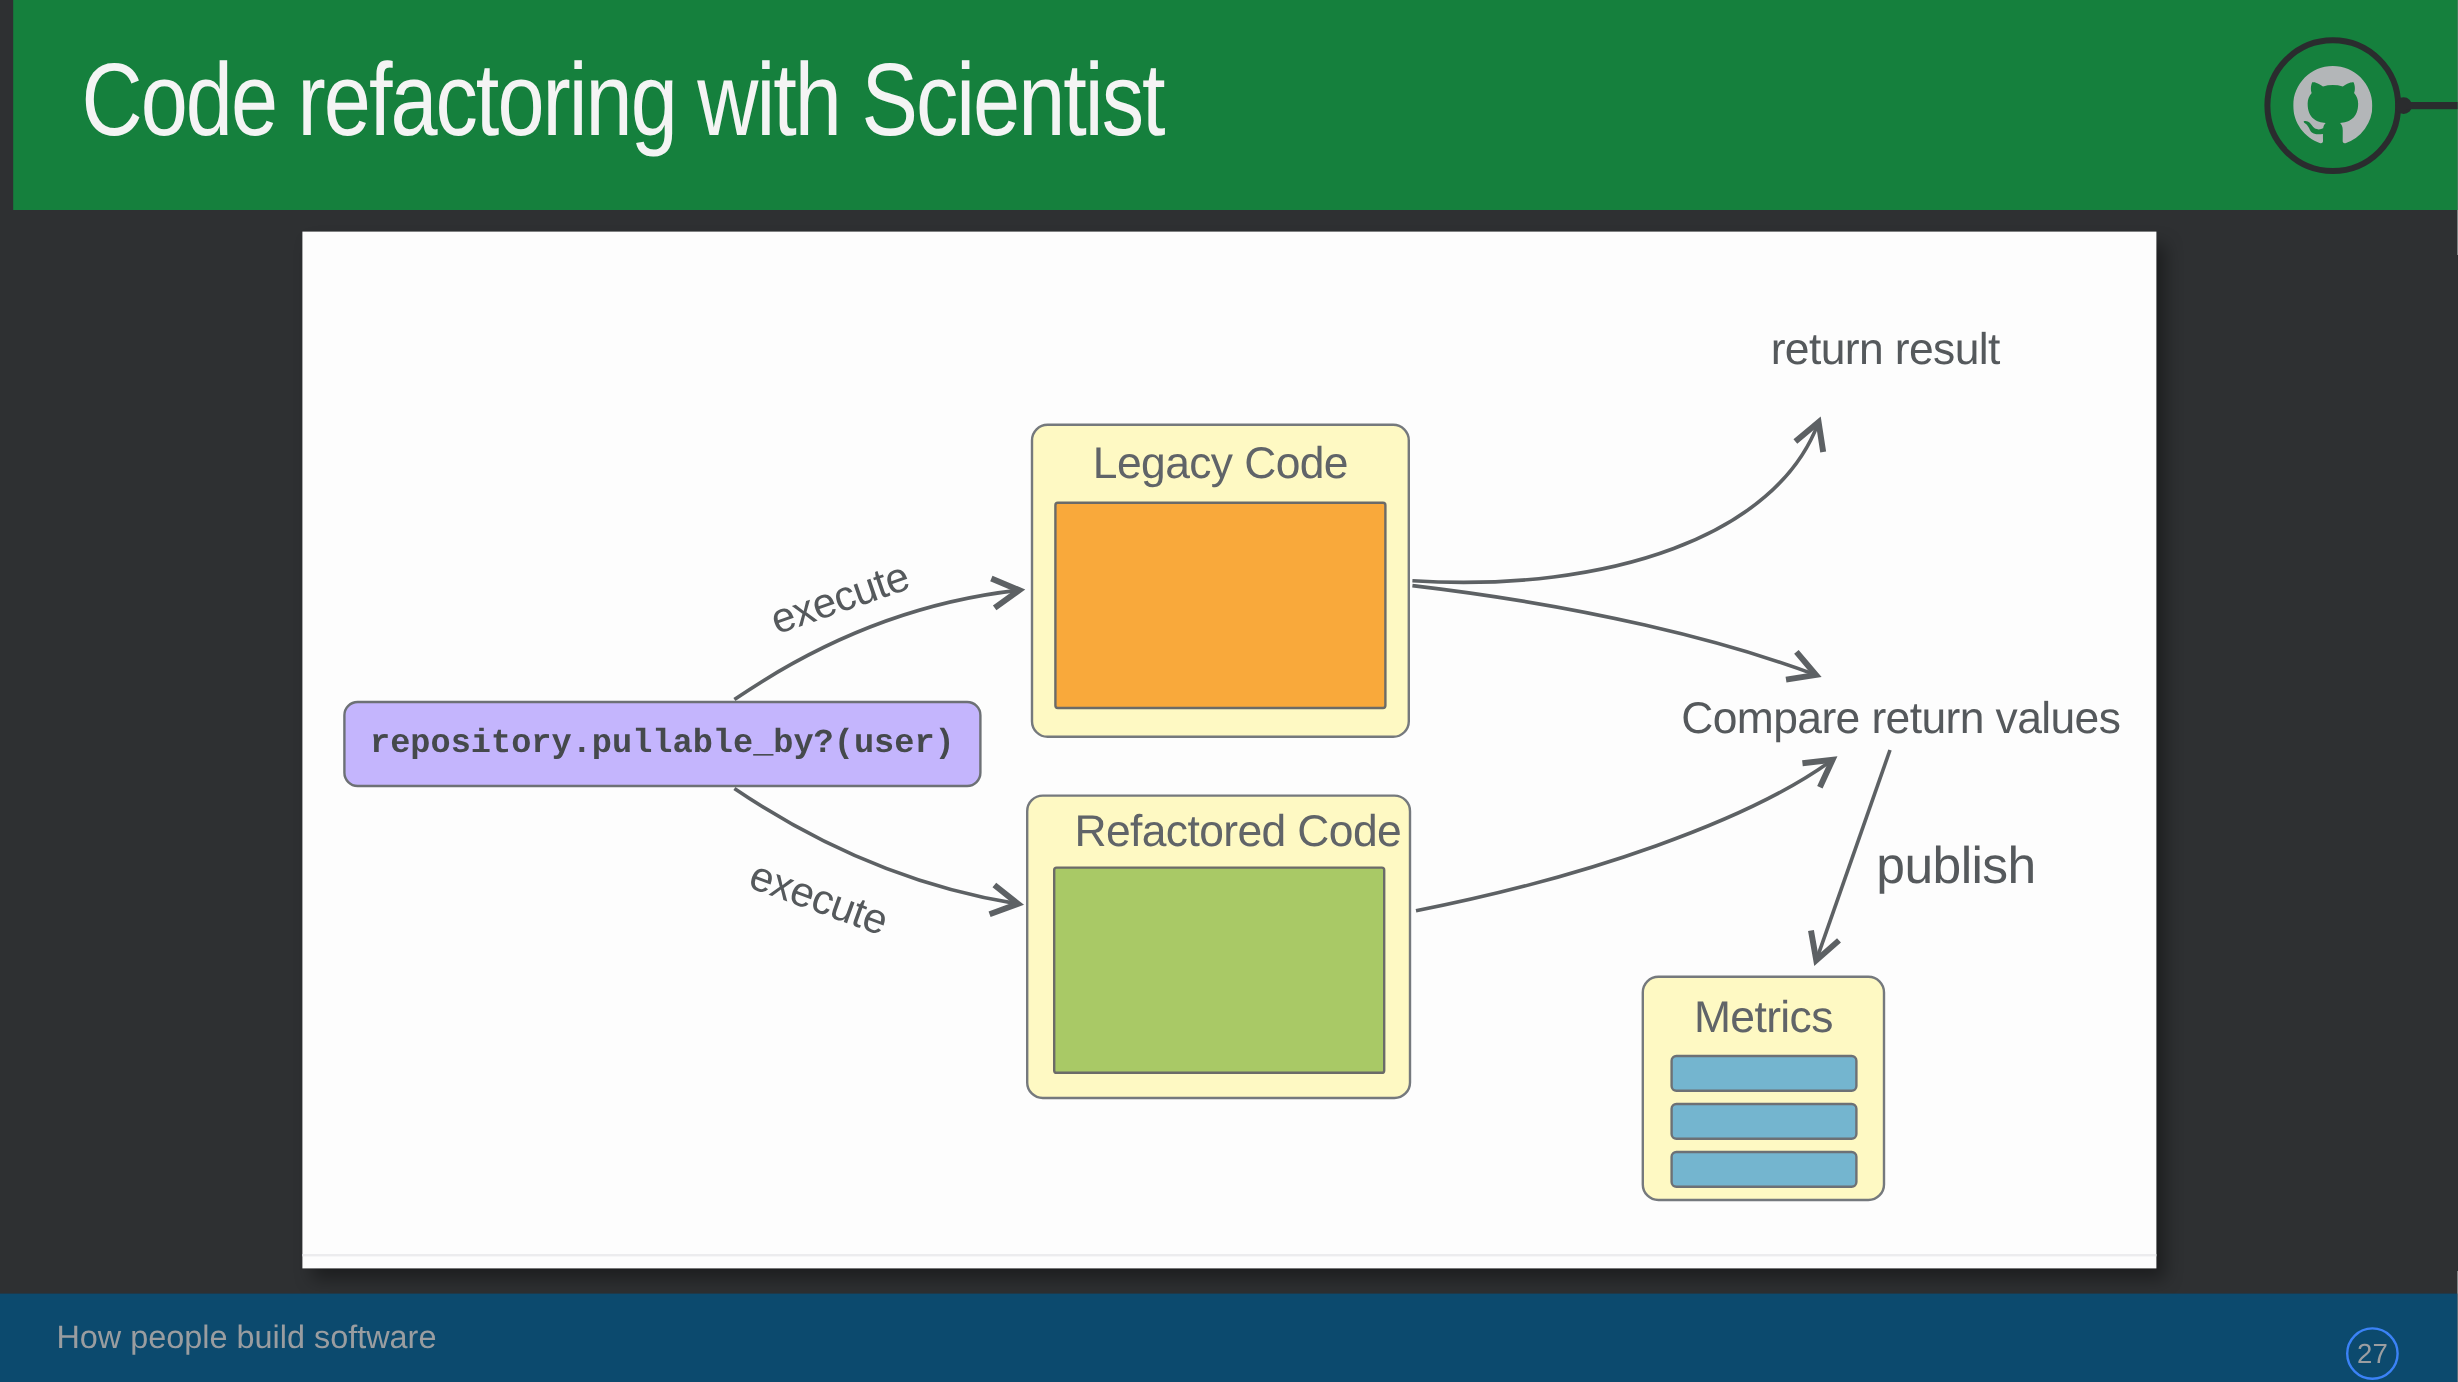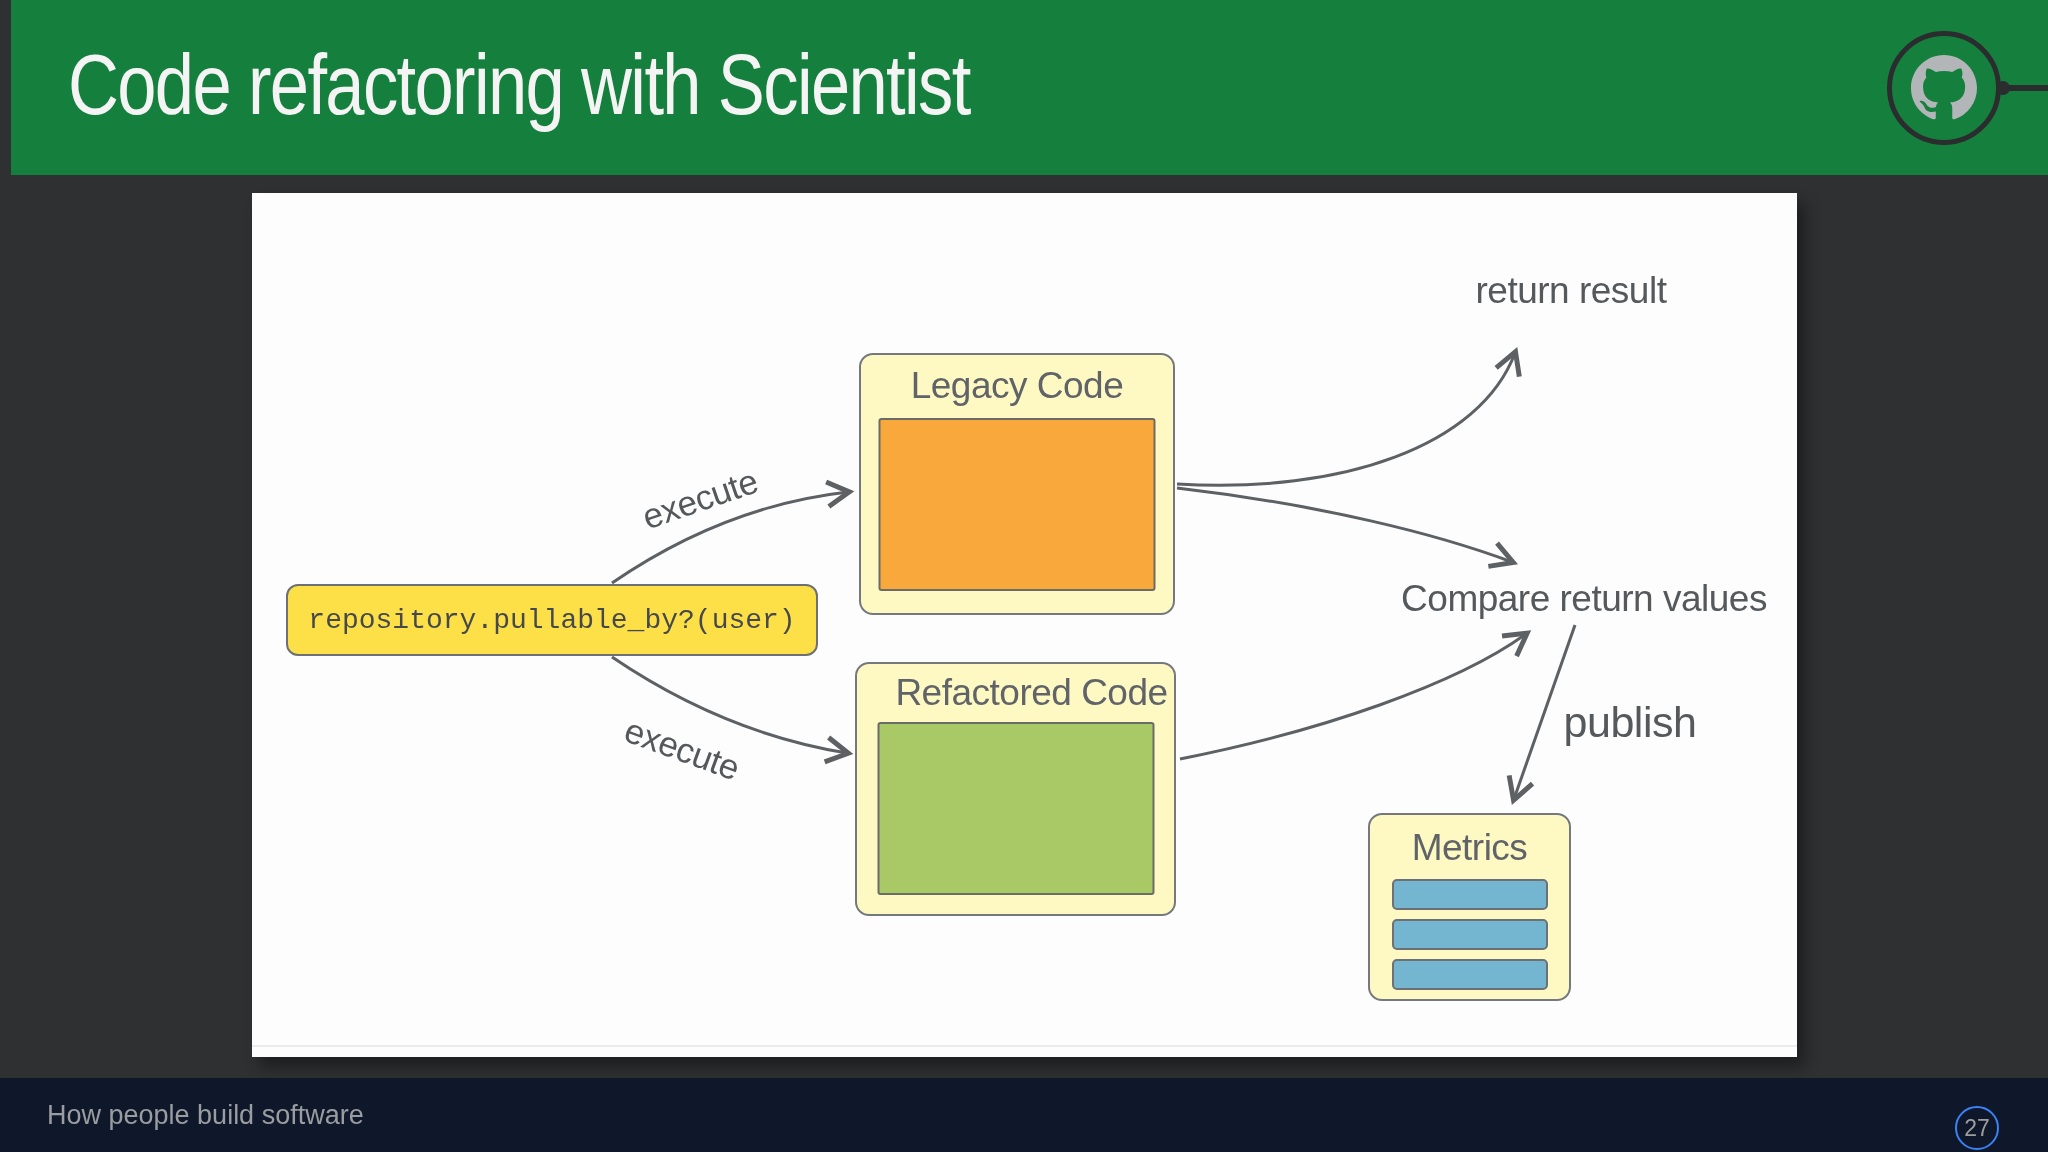--- a/index.html
+++ b/index.html
@@ -56,22 +56,22 @@
     position: absolute; background: #fef9c3;
     border: 2px solid #75797d; border-radius: 14px;
   }
   .node-title {
     text-align: center; color: #606468; font-weight: 300;
     font-size: 37px; letter-spacing: -0.5px;
   }
 
   .code-box {
     position: absolute; left: 34px; top: 391px; width: 532px; height: 72px;
-    background: #fde047; border: 2px solid #6d7175; border-radius: 12px;
-    display: flex; align-items: center; justify-content: center;
+    background: #c4b5fd; border: 2px solid #6d7175; border-radius: 12px;
+    display: flex; align-items: center; justify-content: center; font-weight: bold;
   }
   .code-text {
     font-family: "Liberation Mono", "DejaVu Sans Mono", monospace;
     font-size: 28px; color: #45494c; white-space: nowrap;
   }
 
   .legacy-box   { left: 607px; top: 160px; width: 316px; height: 262px; padding-top: 10px; }
   .refactored-box { left: 603px; top: 469px; width: 321px; height: 254px; padding-top: 8px; padding-left: 32px; }
   .metrics-box  { left: 1116px; top: 620px; width: 203px; height: 188px; padding-top: 12px; }
 
@@ -95,21 +95,21 @@
   }
   .lbl-execute-top    { left: 448px; top: 306px; transform: translate(-50%,-50%) rotate(-19deg); font-size: 35px; }
   .lbl-execute-bottom { left: 430px; top: 556px; transform: translate(-50%,-50%) rotate(20deg);  font-size: 35px; }
   .lbl-return-result  { left: 1271px; top: 98px;  transform: translate(-50%,-50%); margin-left: 48px; }
   .lbl-compare        { left: 1332px; top: 406px; transform: translate(-50%,-50%); }
   .lbl-publish        { left: 1378px; top: 529px; transform: translate(-50%,-50%); font-size: 43px; }
 
   
   .footer {
     position: absolute; left: 0; top: 1078px; width: 2048px; height: 74px;
-    background: #0f172a;
+    background: #0c4a6e;
   }
   .footer-caption {
     position: absolute; left: 47px; top: 50%; transform: translateY(-50%);
     color: #9a9da0; font-size: 27px; font-weight: 400;
   }
   .page-badge {
     position: absolute; right: 49px; top: 28px; width: 44px; height: 44px;
     border: 2px solid #3b82f6; border-radius: 50%;
     display: flex; align-items: center; justify-content: center;
     color: #9b9ea1; font-size: 23px;

